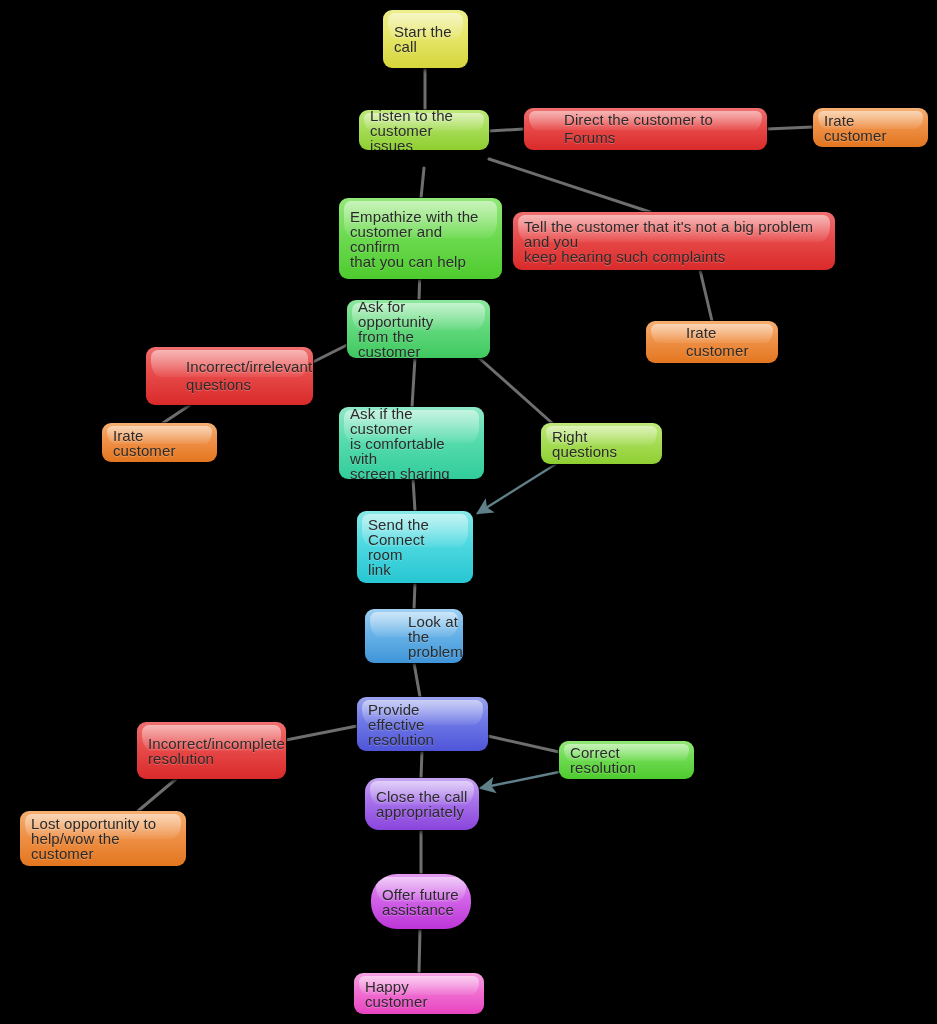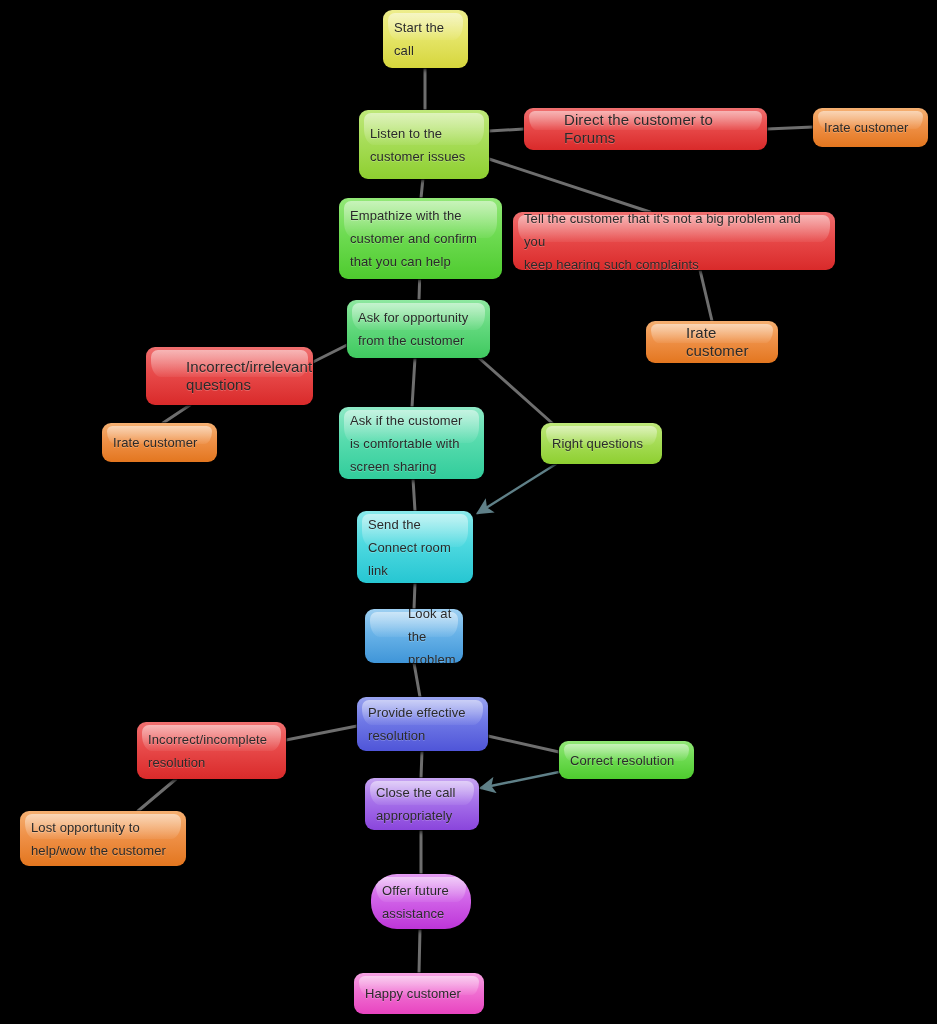--- a/index.html
+++ b/index.html
@@ -21,22 +21,22 @@
     pointer-events:none;
   }
   .node{
     position:absolute;
     box-sizing:border-box;
     border-radius:9px;
     display:flex;
     align-items:center;
     padding:7px 11px;
     color:#2a2a2a;
-    font-size:13px;
-    line-height:23px;
+    font-size:15px;
+    line-height:15px;
     letter-spacing:0.1px;
     text-shadow:0 1px 0 rgba(255,255,255,0.22);
     box-shadow:0 2px 4px rgba(0,0,0,0.85), 0 0 0 1px rgba(0,0,0,0.55);
     overflow:hidden;
   }
   .node .lbl{position:relative;z-index:3;white-space:pre-line;}
   
   .node::before{
     content:"";
     position:absolute;
@@ -50,21 +50,21 @@
   .node.big{font-size:15px;line-height:18px;padding-left:40px;}
   
   .c-yellow  {background:linear-gradient(to bottom,#eded8c 0%,#e6e66a 45%,#d6d63c 100%);}
   .c-ltgreen {background:linear-gradient(to bottom,#bfe87a 0%,#a7dd58 45%,#8ecf30 100%);}
   .c-green   {background:linear-gradient(to bottom,#93e878 0%,#6edb52 45%,#4ecb2e 100%);}
   .c-green2  {background:linear-gradient(to bottom,#8ee8a0 0%,#63d97e 45%,#3fc95f 100%);}
   .c-spring  {background:linear-gradient(to bottom,#8fe9c6 0%,#58dcae 45%,#31cc9b 100%);}
   .c-cyan    {background:linear-gradient(to bottom,#8ae9ea 0%,#4ed9e0 45%,#26c6d2 100%);}
   .c-blue    {background:linear-gradient(to bottom,#9fd0f2 0%,#69b3e8 45%,#3f95d8 100%);padding-left:43px;}
   .c-indigo  {background:linear-gradient(to bottom,#9aa4ef 0%,#6f78e6 45%,#4f55d8 100%);}
-  .c-purple  {background:linear-gradient(to bottom,#c7a5f2 0%,#a671ea 45%,#8a45dc 100%);}
+  .c-purple  {background:linear-gradient(to bottom,#c7a5f2 0%,#a671ea 45%,#8a45dc 100%);border-radius:14px;}
   .c-magenta {background:linear-gradient(to bottom,#e39cf2 0%,#d164e8 45%,#bd35d8 100%);border-radius:26px;}
   .c-pink    {background:linear-gradient(to bottom,#f6a3e3 0%,#f070d2 45%,#e844c0 100%);}
   .c-red     {background:linear-gradient(to bottom,#f07070 0%,#e84a4a 45%,#d92a2a 100%);}
   .c-orange  {background:linear-gradient(to bottom,#f5b072 0%,#ef9148 45%,#e3761f 100%);}
 </style>
 </head>
 <body>
 
 <div id="canvas">
   <svg id="edges" viewBox="0 0 937 1024">
@@ -94,21 +94,21 @@
       <line x1="488" y1="736" x2="559" y2="752" stroke="#6e6e6e" stroke-width="3" stroke-linecap="round"></line>
       <line x1="559" y1="772" x2="481" y2="788" stroke="#5f8088" stroke-width="2.4" stroke-linecap="round" marker-end="url(#ah)"></line>
       <line x1="421" y1="830" x2="421" y2="874" stroke="#6e6e6e" stroke-width="3" stroke-linecap="round"></line>
       <line x1="420" y1="929" x2="419" y2="973" stroke="#6e6e6e" stroke-width="3" stroke-linecap="round"></line>
     </svg>
   <div id="nodes">
       <div class="node c-yellow" style="left: 383px; top: 10px; width: 85px; height: 58px;">
         <span class="lbl">Start the
 call</span>
       </div>
-      <div class="node c-ltgreen" style="left: 359px; top: 110px; width: 130px; height: 69px;">
+      <div class="node c-ltgreen" style="left: 359px; top: 110px; width: 130px; height: 40px;">
         <span class="lbl">Listen to the
 customer issues</span>
       </div>
       <div class="node c-red big" style="left: 524px; top: 108px; width: 243px; height: 42px;">
         <span class="lbl">Direct the customer to Forums</span>
       </div>
       <div class="node c-orange" style="left: 813px; top: 108px; width: 115px; height: 39px;">
         <span class="lbl">Irate customer</span>
       </div>
       <div class="node c-green" style="left: 339px; top: 198px; width: 163px; height: 81px;">

